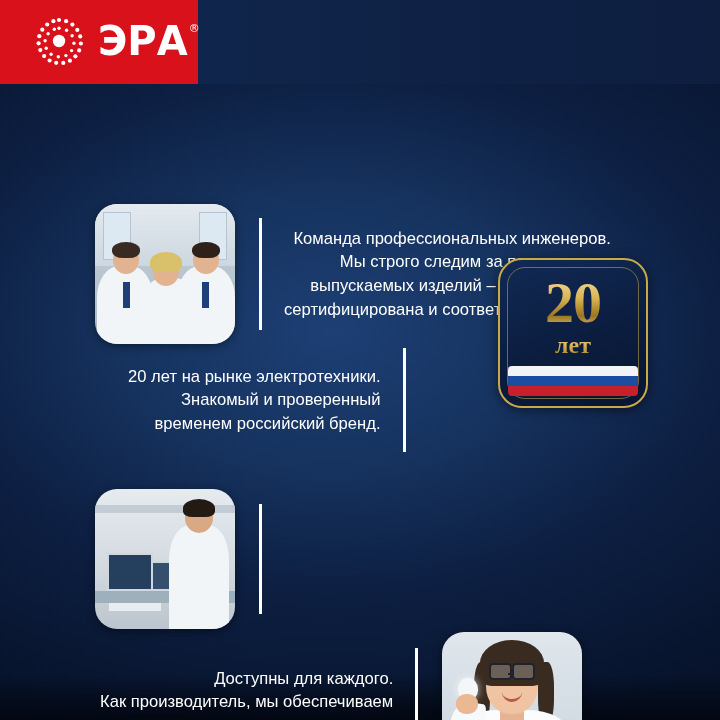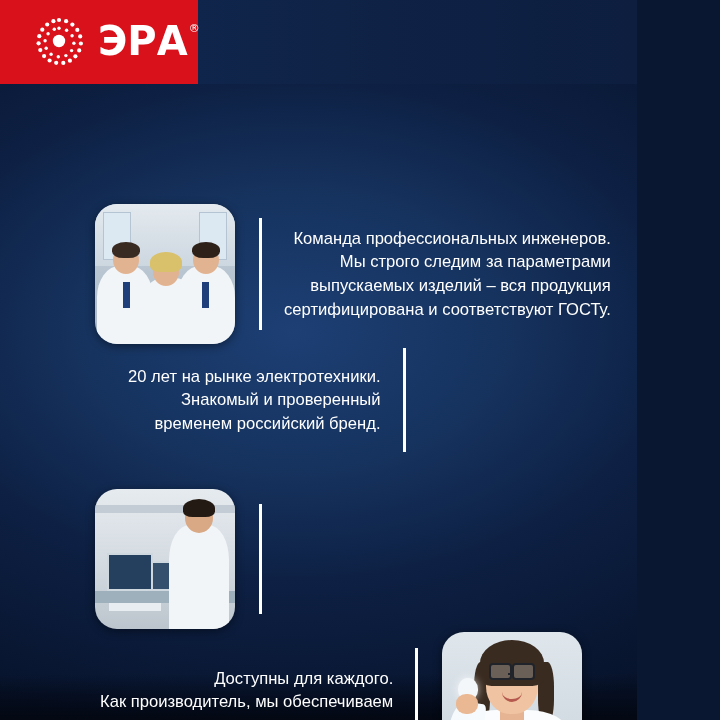--- a/index.html
+++ b/index.html
@@ -8,21 +8,21 @@
     background: #0a1730;
   }
   body {
     width: 720px;
     height: 720px;
     overflow: hidden;
     font-family: "Liberation Sans", sans-serif;
   }
   .poster {
     position: relative;
-    width: 637px;
+    width: 720px;
     height: 720px;
     background:
       radial-gradient(ellipse 640px 420px at 46% 46%, #1d3f74 0%, #16335f 32%, #0d1f42 62%, #07132b 100%);
     overflow: hidden;
   }
   .poster::after {
     content: "";
     position: absolute;
     left: 0; right: 0; bottom: 0;
     height: 46px;
@@ -378,14 +378,24 @@
           <div class="arm"></div>
           <div class="bulb"></div>
           <div class="bulb-base"></div>
           <div class="hand"></div>
         </div>
       </div>
     </div>
 
   </div>
 
+  <div id="badge-20">
+    <div class="inner"></div>
+    <div class="badge-num">20</div>
+    <div class="badge-word">лет</div>
+    <div class="flag">
+      <div class="fw"></div>
+      <div class="fb"></div>
+      <div class="fr"></div>
+    </div>
+  </div>
 
 </div>
 
 </body></html>

